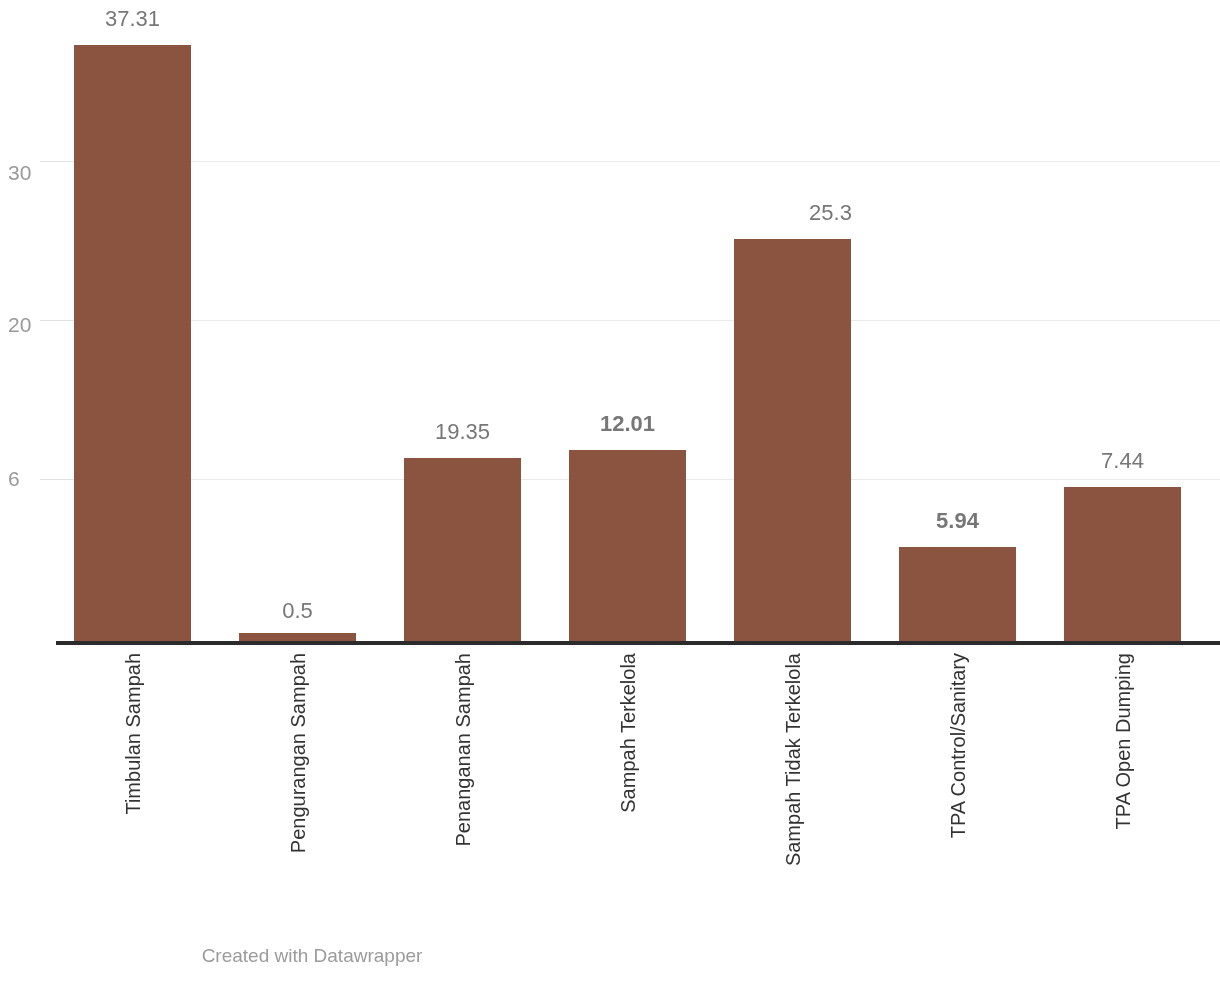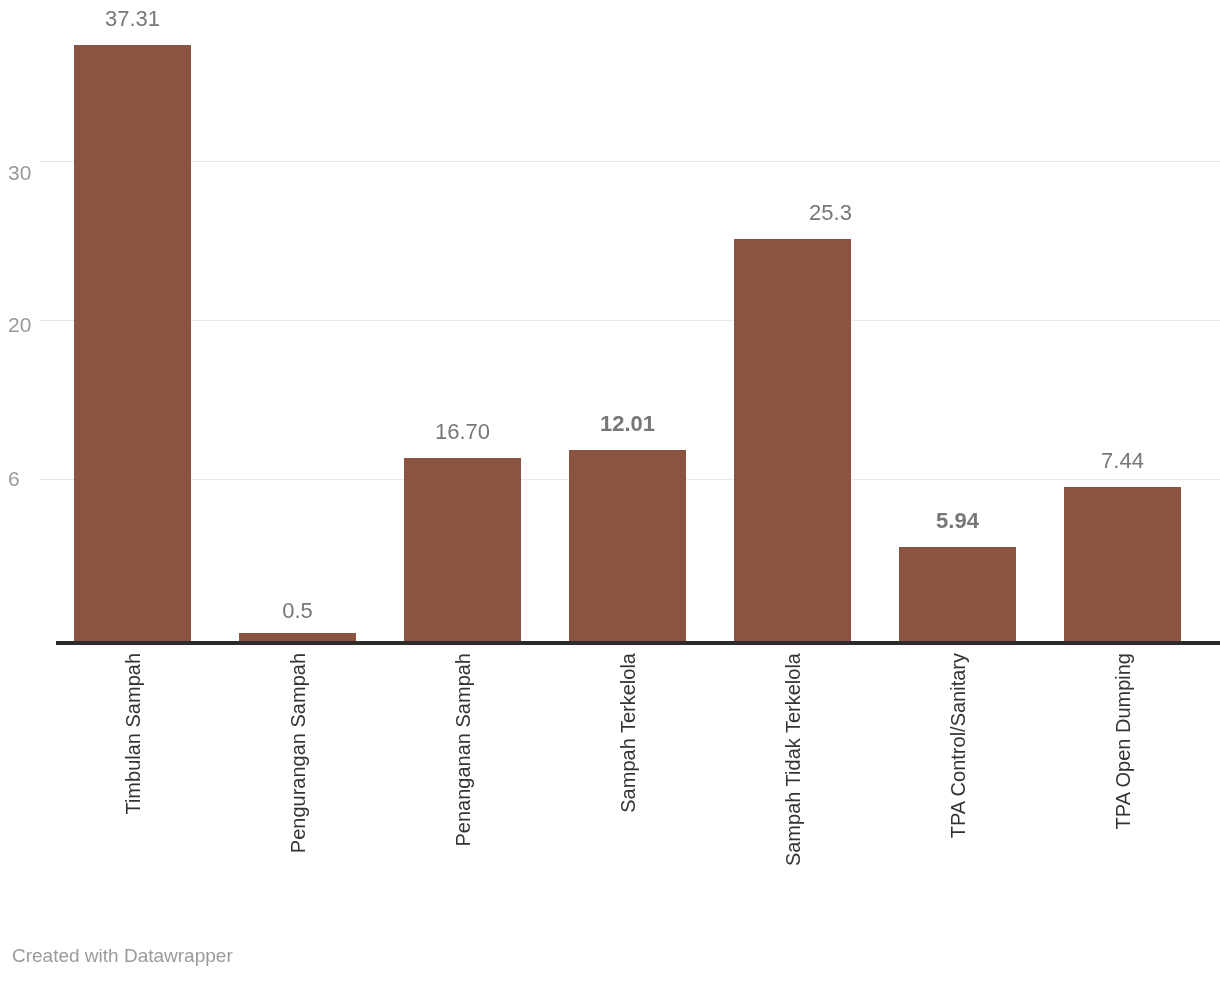--- a/index.html
+++ b/index.html
@@ -98,20 +98,21 @@
     line-height: 20px;
     white-space: nowrap;
   }
 
   
   #chart-footer {
     position: absolute;
     left: 12px;
     bottom: 22px;
     width: 600px;
+    text-align: center;
   }
   #footer-credit {
     color: #9b9b9b;
     font-size: 19px;
     line-height: 20px;
     white-space: nowrap;
   }
 </style>
 </head>
 <body>
@@ -135,21 +136,21 @@
     <div class="bar" style="left:74px;width:117px;top:45px;height:596px;"></div>
     <div class="bar" style="left:239px;width:117px;top:633px;height:8px;"></div>
     <div class="bar" style="left:404px;width:117px;top:458px;height:183px;"></div>
     <div class="bar" style="left:569px;width:117px;top:450px;height:191px;"></div>
     <div class="bar" style="left:734px;width:117px;top:239px;height:402px;"></div>
     <div class="bar" style="left:899px;width:117px;top:547px;height:94px;"></div>
     <div class="bar" style="left:1064px;width:117px;top:487px;height:154px;"></div>
 
     <div class="bar-value" style="left:74px;width:117px;top:8px;">37.31</div>
     <div class="bar-value" style="left:239px;width:117px;top:600px;">0.5</div>
-    <div class="bar-value" style="left:404px;width:117px;top:421px;">16.70</div>
+    <div class="bar-value" style="left:404px;width:117px;top:421px;">19.35</div>
     <div class="bar-value" style="left:569px;width:117px;top:413px;font-weight:bold;">12.01</div>
     <div class="bar-value" style="left:772px;width:117px;top:202px;">25.3</div>
     <div class="bar-value" style="left:899px;width:117px;top:510px;font-weight:bold;">5.94</div>
     <div class="bar-value" style="left:1064px;width:117px;top:450px;">7.44</div>
 
     <div class="axis-line" style="top:641px;"></div>
   </div>
 
   <div id="xaxis-labels">
     <div class="xlabel-slot" style="left:74px;width:117px;">

